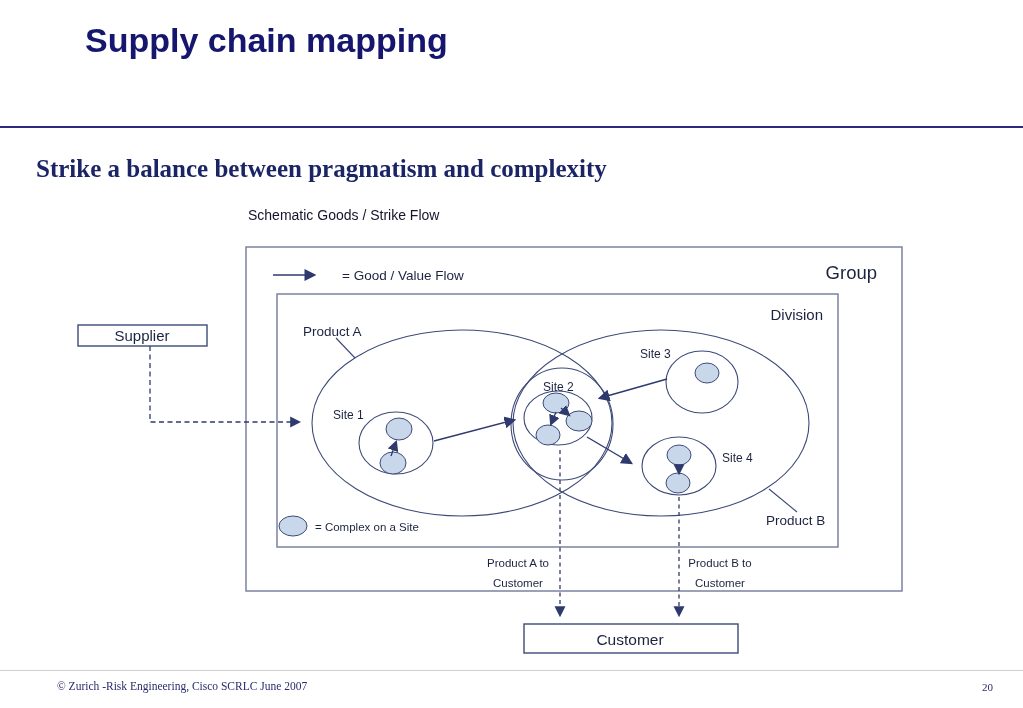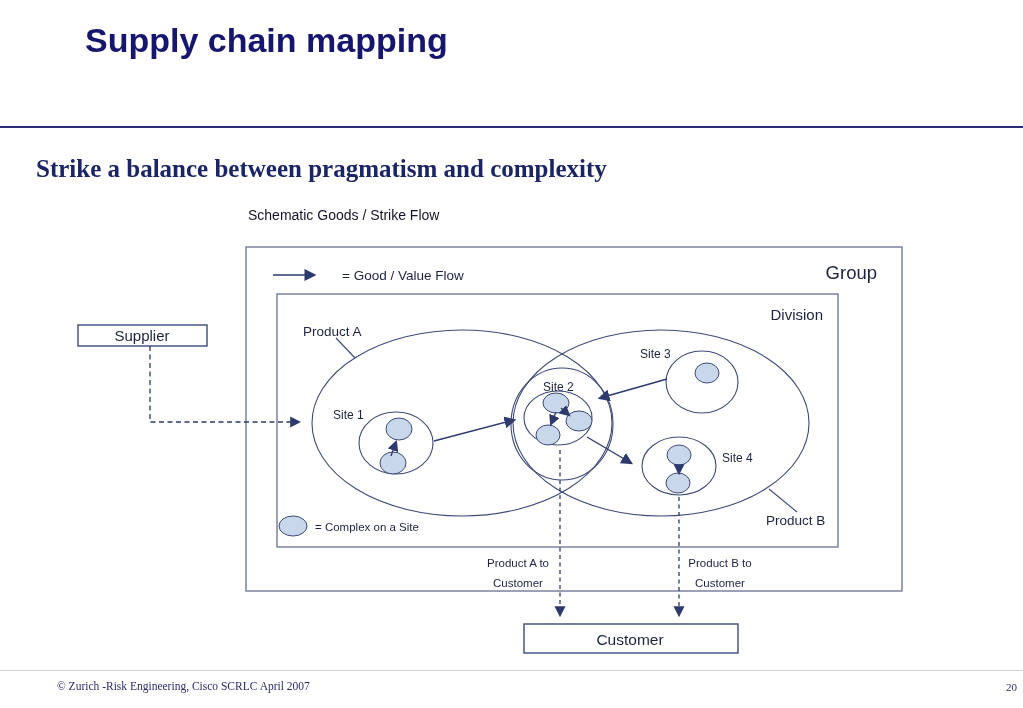--- a/index.html
+++ b/index.html
@@ -8,21 +8,21 @@
   .abs{position:absolute;}
   #title{left:57px;top:21px;font-size:34px;font-weight:bold;color:#16166e;letter-spacing:0px;margin-left:28px;}
   #title-divider{left:0;top:126px;width:1023px;height:2px;background:#2b2b78;}
   #subtitle{left:36px;top:155px;font-size:25px;font-weight:bold;color:#1b2566;
             font-family:"Liberation Serif",serif;text-align:center;}
   #caption{left:248px;top:207px;font-size:14px;color:#14142a;}
   #diagram{left:0;top:0;}
   #footer-divider{left:0;top:670px;width:1023px;height:1px;background:#cfcfcf;}
   #footer-copyright{left:57px;top:680px;font-size:11.5px;color:#2b2b6e;
                     font-family:"Liberation Serif",serif;}
-  #page-number{right:6px;top:681px;font-size:11px;color:#2b2b6e;
+  #page-number{right:30px;top:681px;font-size:11px;color:#2b2b6e;
                font-family:"Liberation Serif",serif;}
   svg text{font-family:"Liberation Sans",sans-serif;fill:#1c2340;}
 </style>
 </head>
 <body>
 
 <div class="abs" id="title">Supply chain mapping</div>
 <div class="abs" id="title-divider"></div>
 <div class="abs" id="subtitle">Strike a balance between pragmatism and complexity</div>
 <div class="abs" id="caption">Schematic Goods / Strike Flow</div>
@@ -91,14 +91,14 @@
   <text x="518" y="567" text-anchor="middle" font-size="11.5">Product A to</text>
   <text x="518" y="587" text-anchor="middle" font-size="11.5">Customer</text>
   <text x="720" y="567" text-anchor="middle" font-size="11.5">Product B to</text>
   <text x="720" y="587" text-anchor="middle" font-size="11.5">Customer</text>
 
   <rect x="524" y="624" width="214" height="29" fill="#ffffff" stroke="#3d4a78" stroke-width="1.4"></rect>
   <text x="630" y="645" text-anchor="middle" font-size="15.5" fill="#242c5e">Customer</text>
 </svg>
 
 <div class="abs" id="footer-divider"></div>
-<div class="abs" id="footer-copyright">© Zurich  -Risk Engineering, Cisco SCRLC April 2007</div>
+<div class="abs" id="footer-copyright">© Zurich  -Risk Engineering, Cisco SCRLC June 2007</div>
 <div class="abs" id="page-number">20</div>
 
 </body></html>

